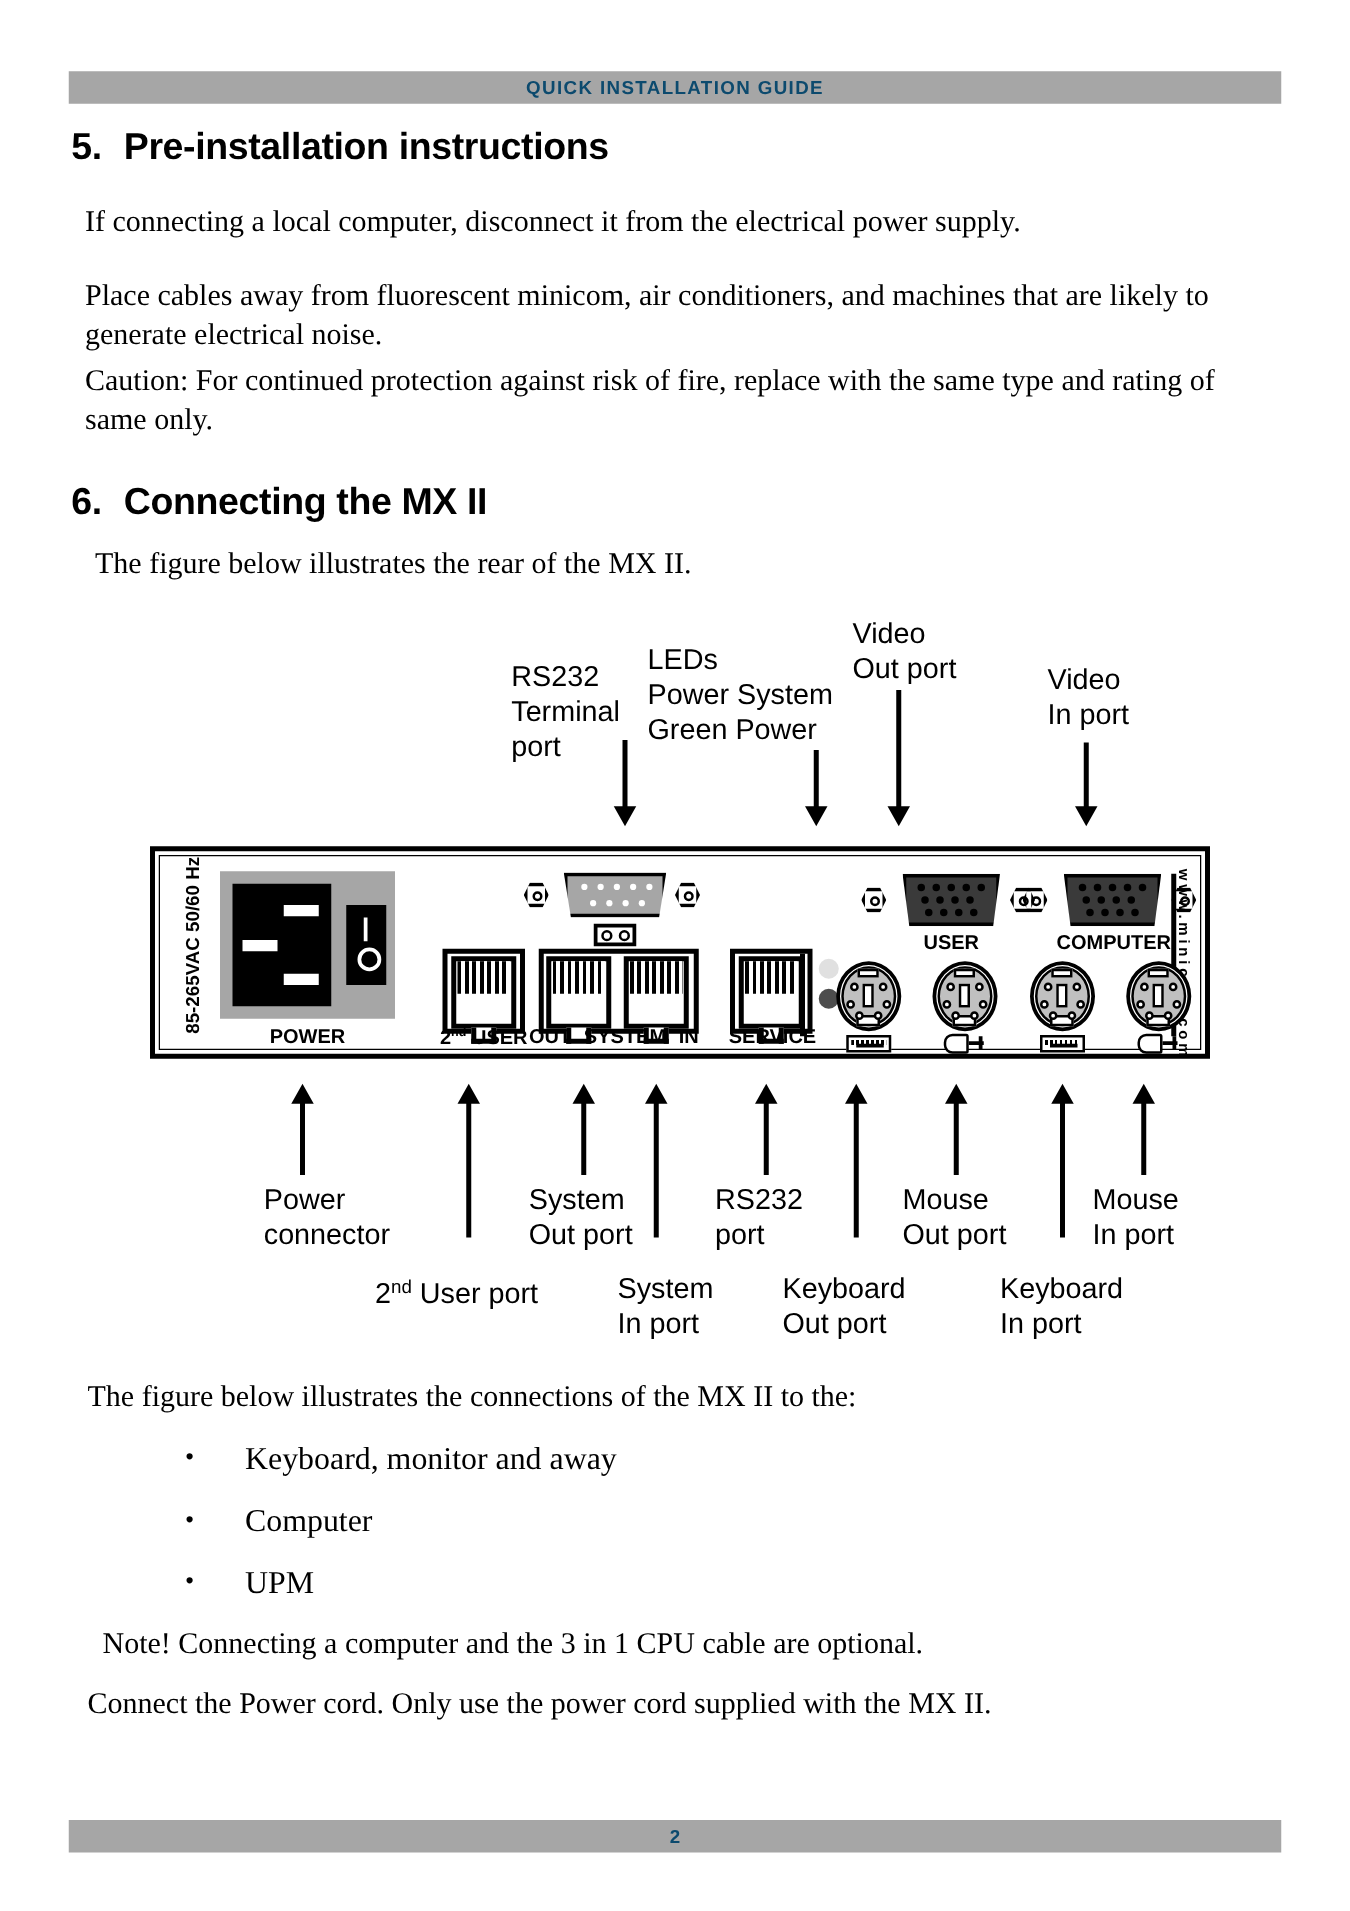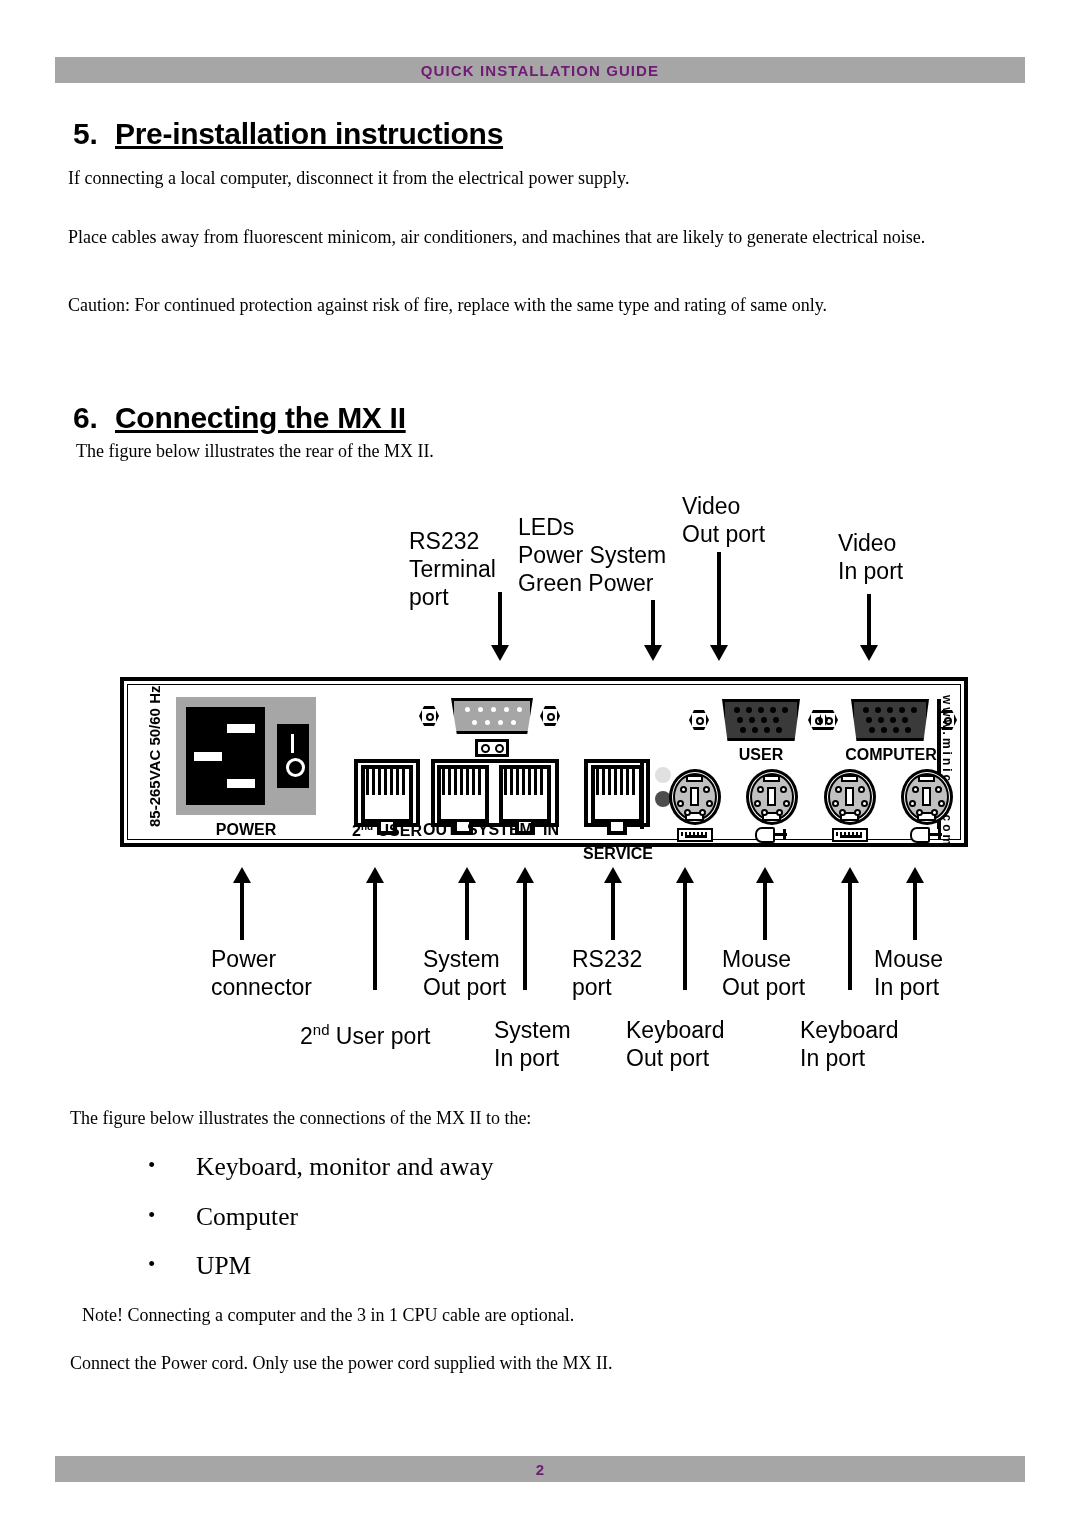--- a/index.html
+++ b/index.html
@@ -2,30 +2,30 @@
 <html><head>
 <meta charset="utf-8">
 <style>
   html,body{margin:0;padding:0;background:#fff;}
   body{width:1080px;height:1529px;position:relative;font-family:"Liberation Serif",serif;color:#000;overflow:hidden;}
 
   
   .bar{position:absolute;left:55px;width:970px;height:26px;background:#a6a6a6;
        display:flex;align-items:center;justify-content:center;}
   .bar span{font-family:"Liberation Sans",sans-serif;font-weight:bold;font-size:15px;
-            color:#701a75;letter-spacing:1.1px;}
+            color:#0c4a6e;letter-spacing:1.1px;}
   #hdrbar{top:57px;}
   #ftrbar{top:1456px;}
   #ftrbar span{letter-spacing:0;font-size:15px;}
 
   
-  h2.sec{position:absolute;left:57px;margin:16px;font-family:"Liberation Sans",sans-serif;
-         font-weight:bold;font-size:30px;letter-spacing:-0.3px;white-space:nowrap;text-decoration:underline;}
+  h2.sec{position:absolute;left:57px;margin:0;font-family:"Liberation Sans",sans-serif;
+         font-weight:bold;font-size:30px;letter-spacing:-0.3px;white-space:nowrap;}
   h2.sec .num{display:inline-block;width:42px;}
-  p.para{position:absolute;margin:0;font-size:18px;line-height:31px;}
+  p.para{position:absolute;margin:0;font-size:24px;line-height:31px;}
 
   
   .bul{position:absolute;font-size:25.5px;line-height:31px;}
   .bul .dot{position:absolute;left:-48px;top:-1px;font-size:21px;}
 
   
   .cl{position:absolute;font-family:"Liberation Sans",sans-serif;font-size:23px;
       line-height:28px;white-space:nowrap;}
   .arr{position:absolute;width:4px;background:#000;}
   .arr::after{content:"";position:absolute;left:-7px;width:0;height:0;
@@ -207,21 +207,21 @@
   <div class="plabel" style="left:292px;top:140px;width:48px;">OUT</div>
   <div class="plabel" style="left:336px;top:140px;width:80px;">SYSTEM</div>
   <div class="plabel" style="left:409px;top:140px;width:36px;">IN</div>
 
   <div class="rjbox" style="left:460px;top:78px;width:66px;height:68px;"></div>
   <div class="rj" style="left:467px;top:84px;">
     <div class="body"></div>
       <div class="pins"></div>
       <div class="tab"></div>
   </div>
-  <div class="plabel" style="left:452px;top:140px;width:84px;margin-top:24px;">SERVICE</div>
+  <div class="plabel" style="left:452px;top:140px;width:84px;">SERVICE</div>
 
   <div class="led" style="left:531px;top:86px;background:#e0e0e0;"></div>
   <div class="led" style="left:531px;top:110px;background:#4d4d4d;"></div>
   <div class="divline" style="left:516px;top:82px;height:66px;"></div>
 
   <div class="db" style="left:598px;top:18px;width:78px;height:42px;">
     <div class="shell" style="background:#3a3a3a;"></div>
     <div class="pin" style="left:12px;top:8px;width:6px;height:6px;background:#000;"></div>
     <div class="pin" style="left:24px;top:8px;width:6px;height:6px;background:#000;"></div>
     <div class="pin" style="left:36px;top:8px;width:6px;height:6px;background:#000;"></div>

